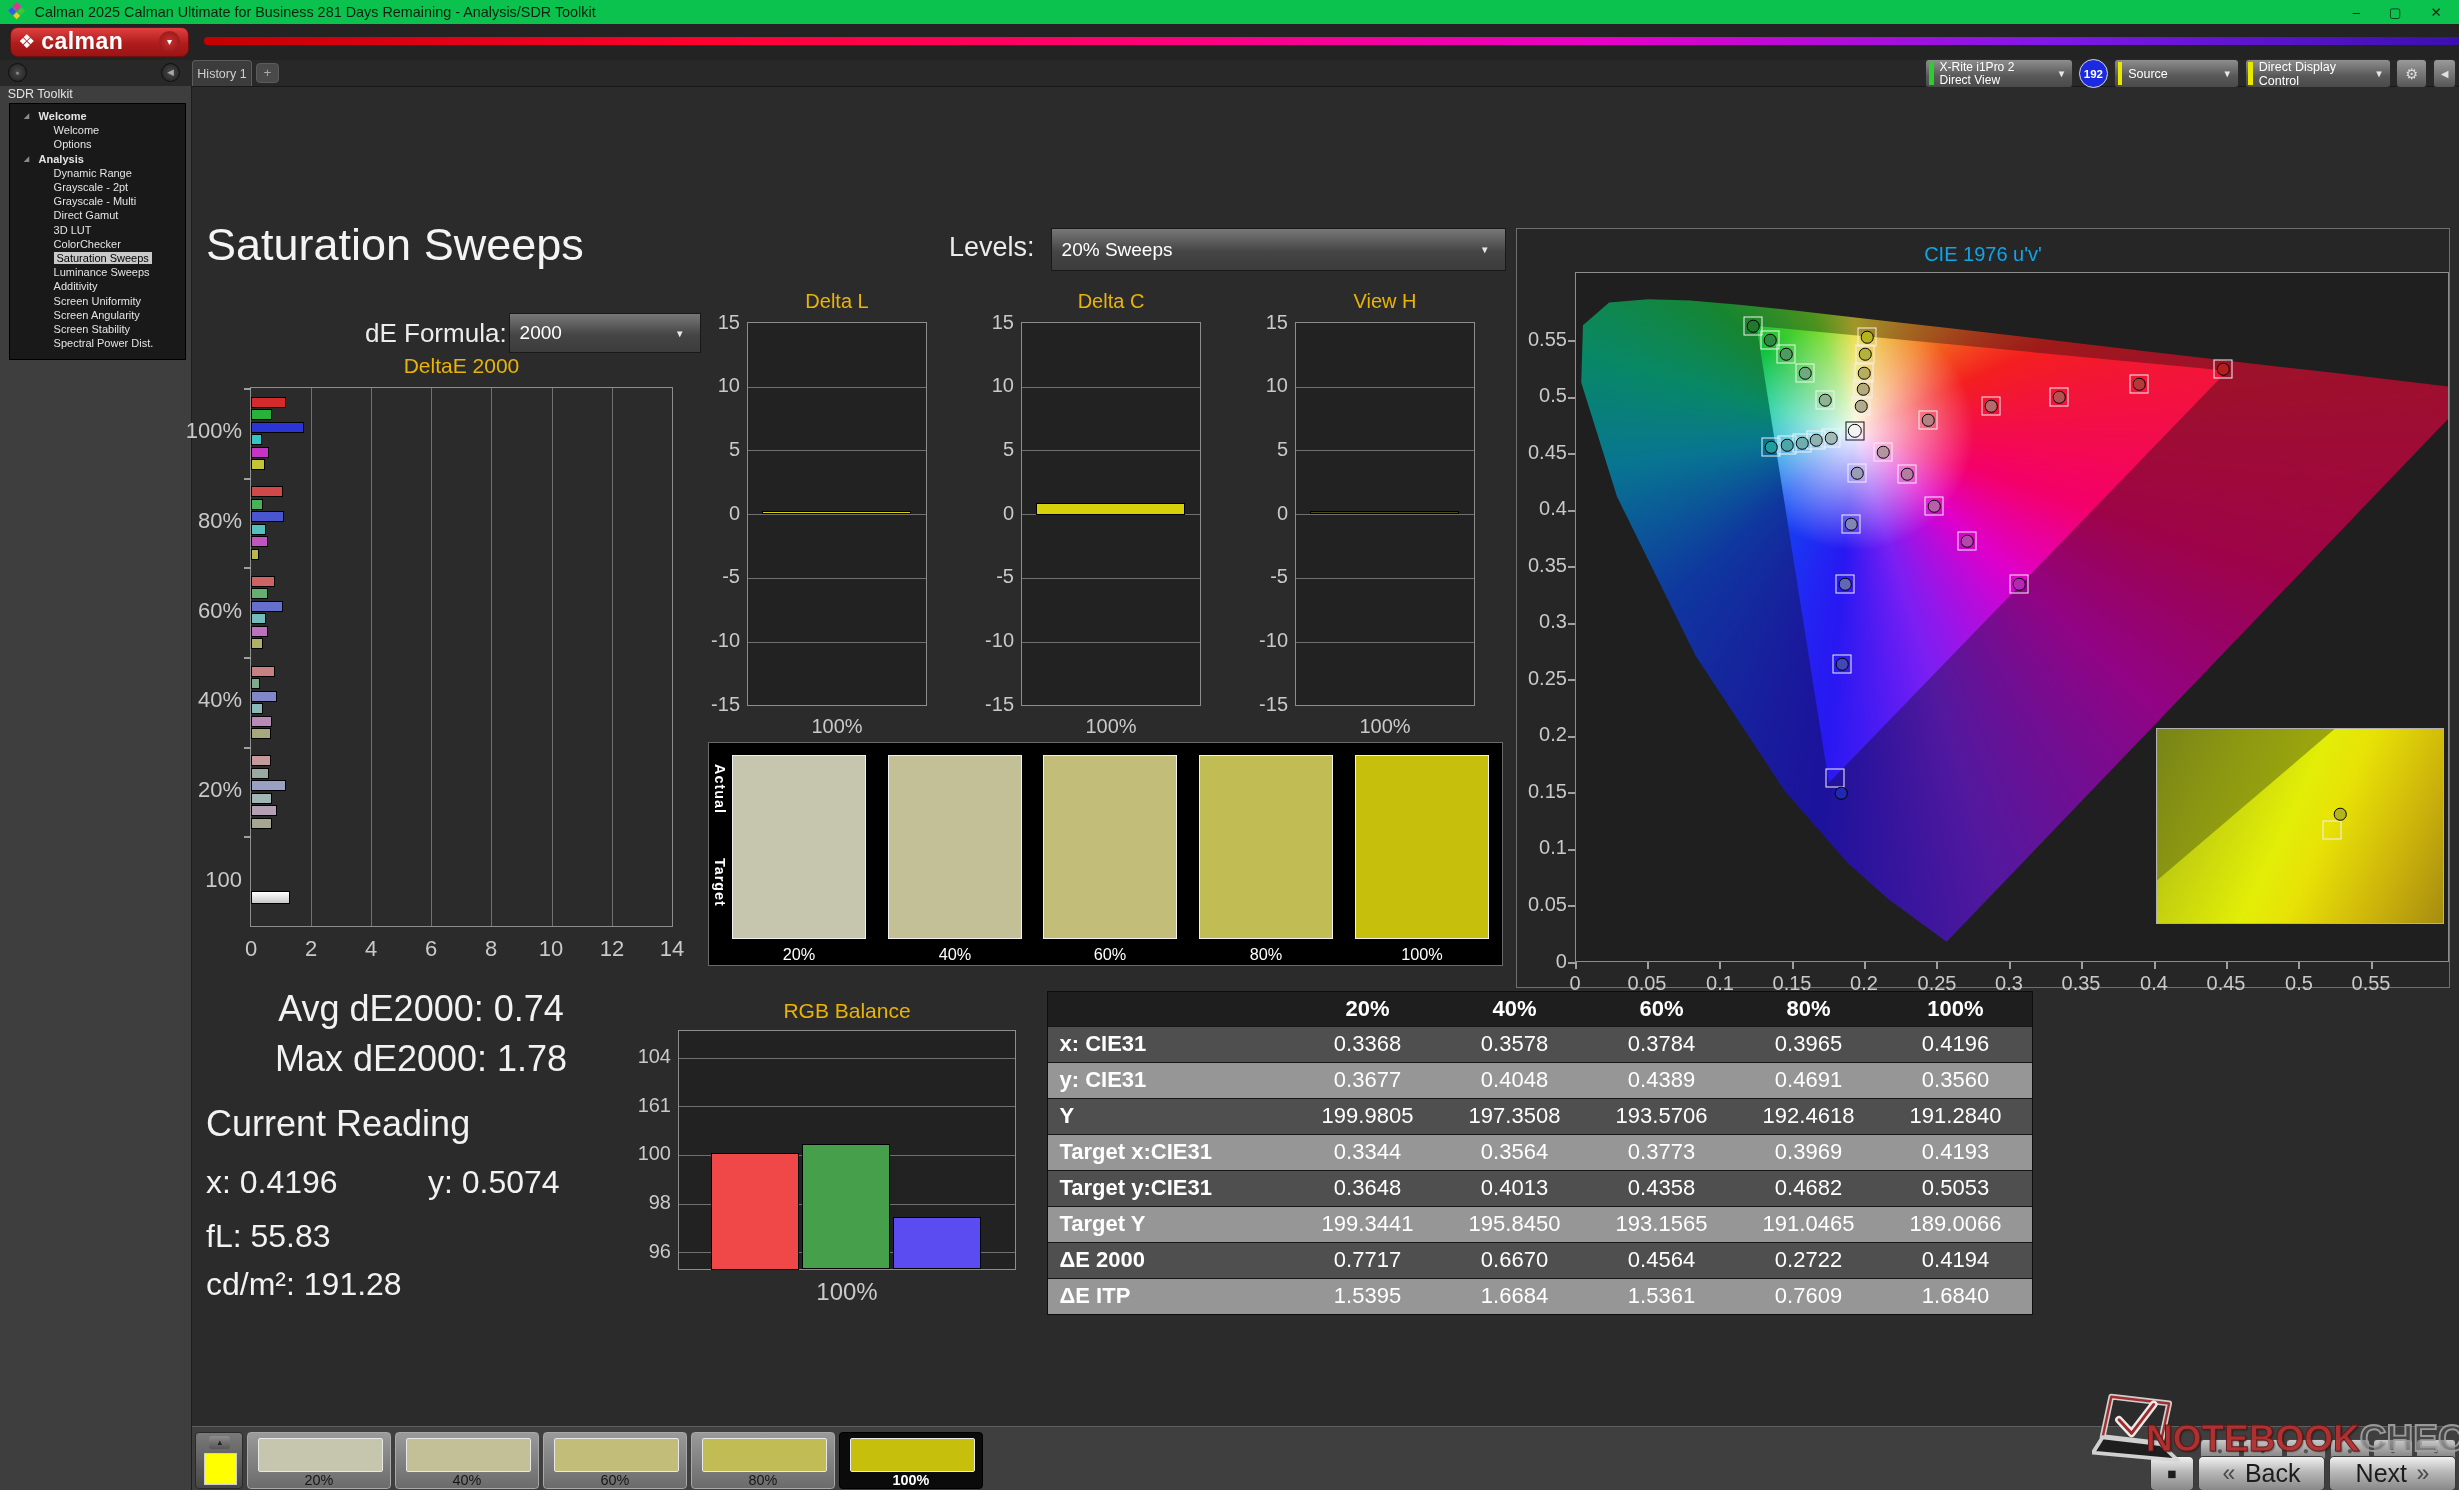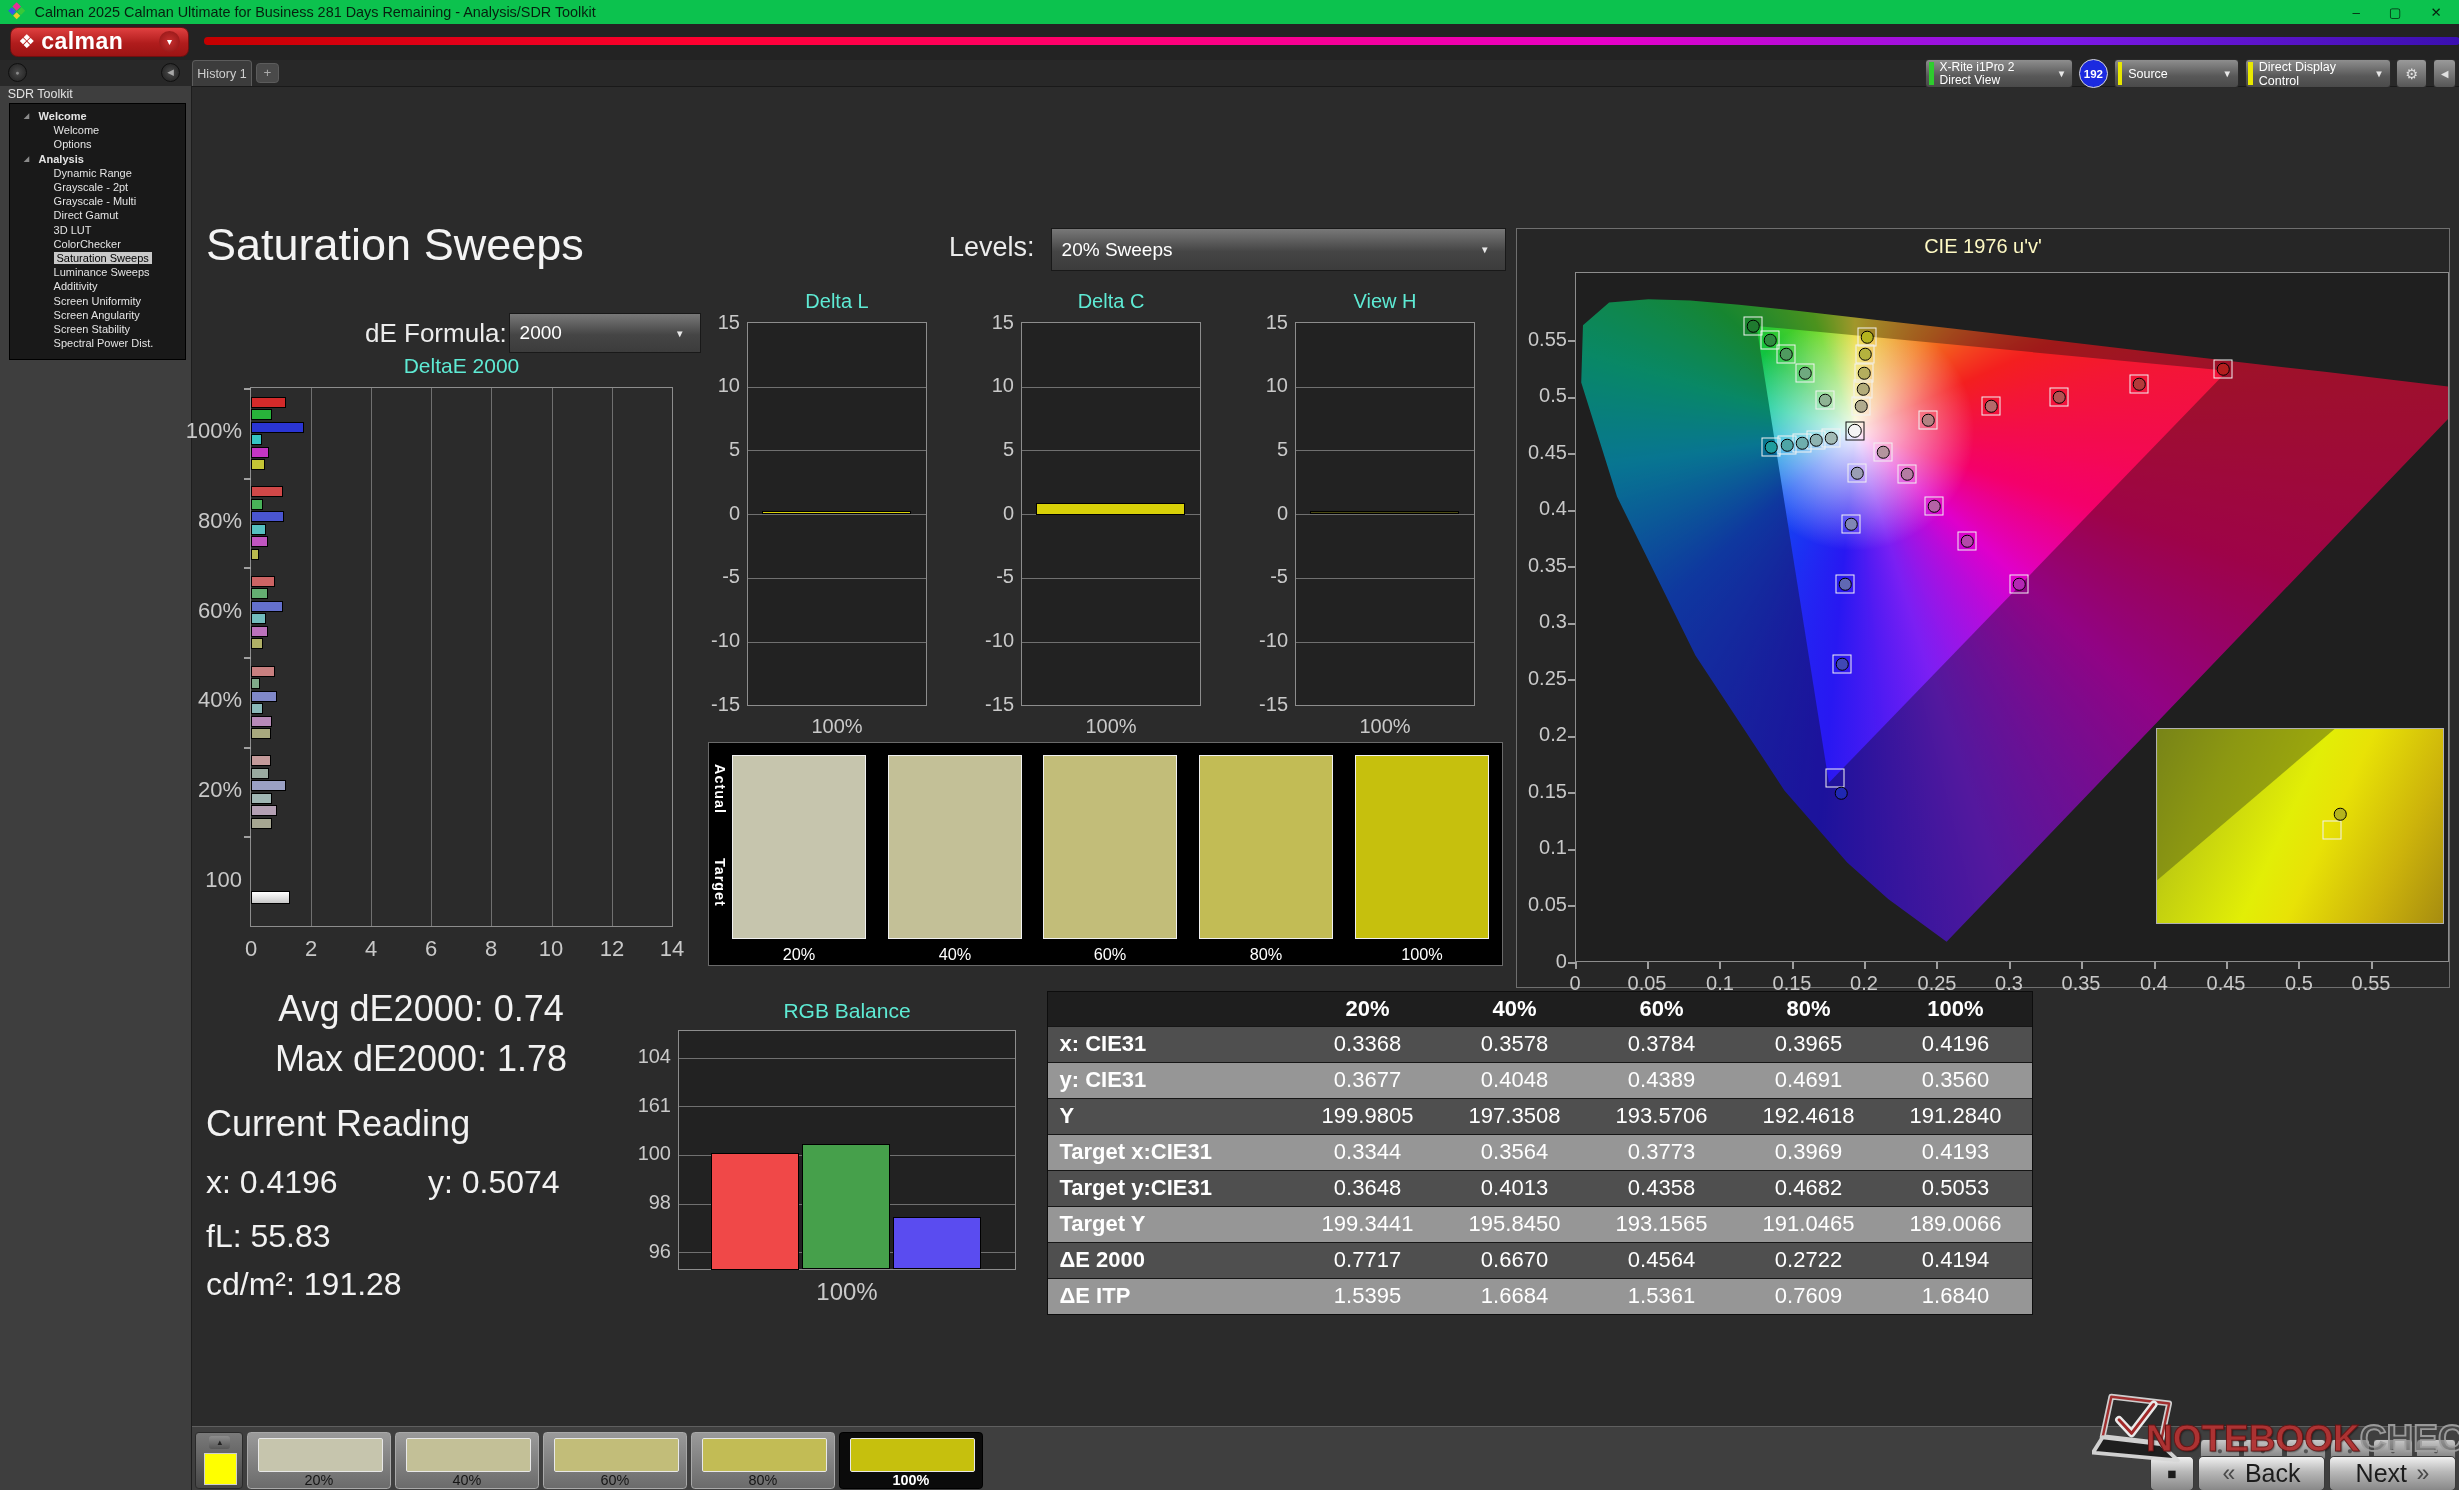--- a/index.html
+++ b/index.html
@@ -58,21 +58,21 @@
   .ti.sel .tlab{background:#c9c9c9;color:#000;padding:0 2.9px;}
 
   
   .pgtitle{position:absolute;left:206px;top:219px;font-size:45px;color:#f4f4f4;}
   .lbl{position:absolute;color:#ececec;}
   .seldd{position:absolute;background:linear-gradient(#787878,#454545 55%,#3c3c3c);border:1px solid #191919;
          display:flex;align-items:center;padding:0 9.6px;color:#fff;font-size:19px;}
 
   
   .plot{position:absolute;border:1px solid #8d8d8d;background:#222;}
-  .ctitle{position:absolute;text-align:center;font-size:21px;color:#5eead4;}
+  .ctitle{position:absolute;text-align:center;font-size:21px;color:#eab308;}
   .gvl{position:absolute;top:0;width:1px;height:100%;background:#707070;}
   .ghl{position:absolute;left:0;width:100%;height:1px;background:#707070;}
   .tick{position:absolute;background:#a0a0a0;}
   .alab{position:absolute;color:#c9c9c9;font-size:21px;}
   .hbar{position:absolute;left:0;border:1px solid #000;}
   .vbar{position:absolute;border:1.9px solid #000;}
 
   
   .swpanel{position:absolute;left:708px;top:742px;width:795px;height:224px;background:#000;border:1px solid #6a6a6a;}
   .vlab{position:absolute;left:2.9px;writing-mode:vertical-rl;font-size:14.4px;font-weight:bold;color:#fff;letter-spacing:1px;}
@@ -358,21 +358,21 @@
       <div class="swlab" style="left: 179px;">40%</div>
       <div class="sw" style="left: 334px; background: rgb(194, 189, 121);"></div>
       <div class="swlab" style="left: 334px;">60%</div>
       <div class="sw" style="left: 490px; background: rgb(194, 188, 85);"></div>
       <div class="swlab" style="left: 490px;">80%</div>
       <div class="sw" style="left: 646px; background: rgb(198, 192, 13);"></div>
       <div class="swlab" style="left: 646px;">100%</div>
     </div>
 
   <div class="ciepanel">
-    <div class="ctitle" style="left:0;top:6px;width:100%;font-size:20px;color:#fef9c3">CIE 1976 u'v'</div>
+    <div class="ctitle" style="left:0;top:14px;width:100%;font-size:20px;color:#0ea5e9">CIE 1976 u'v'</div>
     <div class="cieplot">
       <div class="cie-horseshoe"></div>
       <div class="cie-tri"></div>
       <div class="inset">
           <div class="insdk"></div>
           <div class="tsq" style="left: 61%; top: 52%;"></div>
           <div class="mpt" style="left: 64%; top: 44%; background: rgb(180, 180, 30);"></div>
         </div>
     <div class="tsq" style="left: 177px; top: 53px;"></div>
         <div class="tsq" style="left: 194px; top: 67px;"></div>

